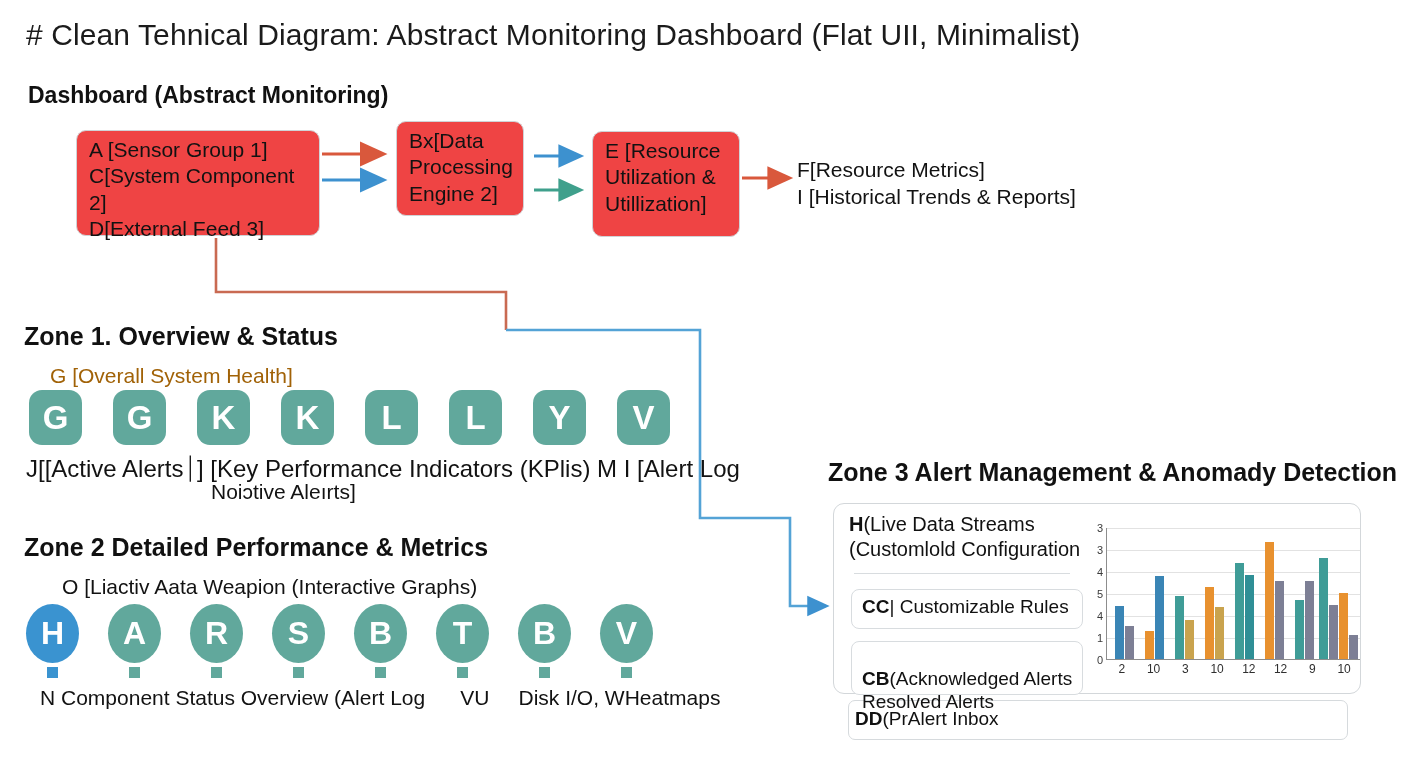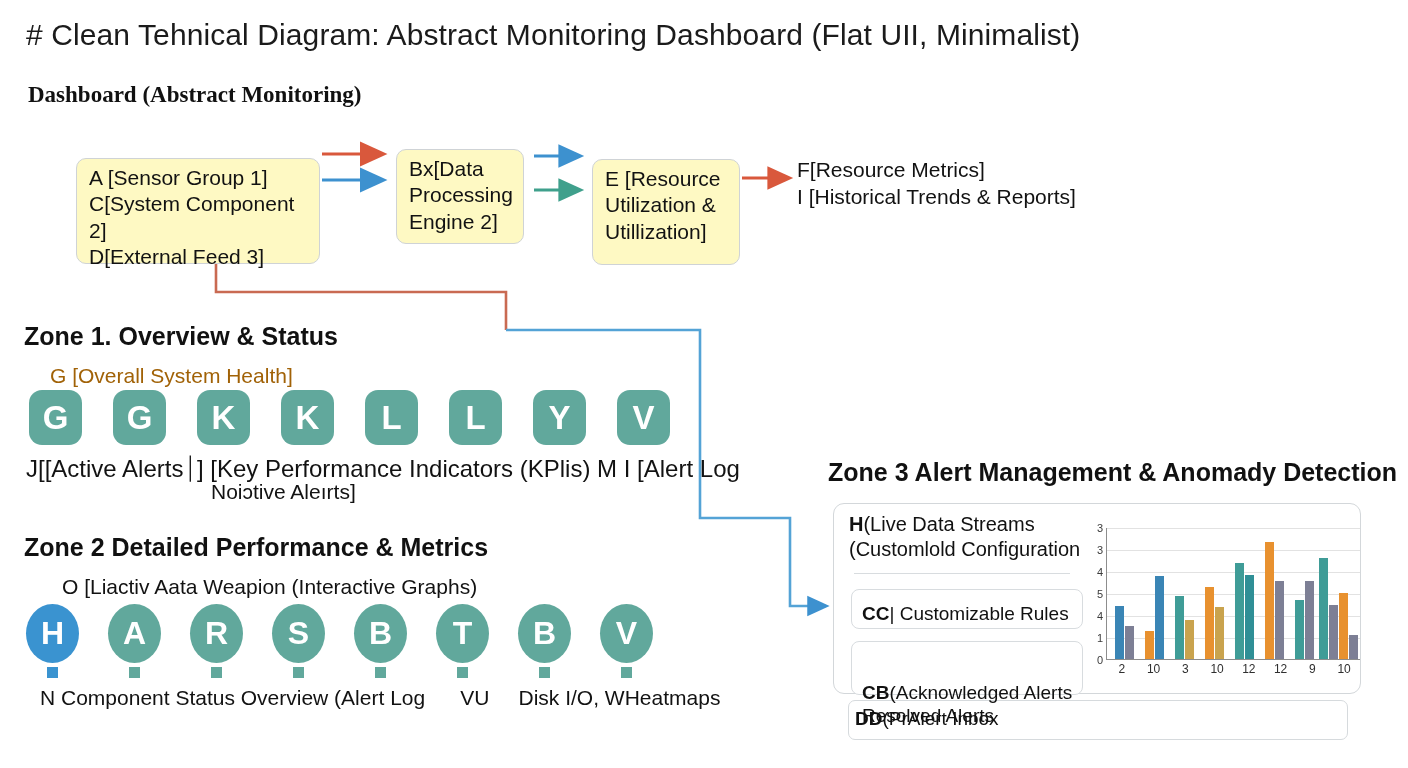--- a/index.html
+++ b/index.html
@@ -16,37 +16,36 @@
 
   
   #doc-title{
     left:26px; top:18px;
     font-size:30px; font-weight:400; color:#1b1b1b;
     letter-spacing:0.1px; white-space:nowrap;
   }
   .zone-title{
     font-size:25px; font-weight:700; color:#111; white-space:nowrap;
   }
-  #dash-title{left:28px; top:82px; font-size:23px;font-family:Liberation Serif, serif;}
+  #dash-title{left:28px; top:82px; font-size:23px;}
   #zone1-title{left:24px; top:322px;}
   #zone2-title{left:24px; top:533px;}
   #zone3-title{left:828px; top:458px;}
 
   
   .flow-box{
-    background:#fef9c3;
+    background:#ef4444;
     border:1.6px solid #cfd3d6;
     border-radius:10px;
     box-sizing:border-box;
     padding:6px 10px 8px 12px;
     font-size:21px;
     line-height:1.26;
     color:#121212;
     white-space:pre-line;
-    margin-top:28px;
   }
   #box-a{left:76px; top:130px; width:244px; height:106px;}
   #box-b{left:396px; top:121px; width:128px; height:95px;}
   #box-e{left:592px; top:131px; width:148px; height:106px;}
 
   .plain-label{
     font-size:21px; line-height:1.3; color:#121212; white-space:pre-line;
   }
   #label-f{left:797px; top:156px;}
 
@@ -91,21 +90,21 @@
     left:848px; top:700px; width:500px; height:40px;
     border:1.4px solid #d6dadd; border-radius:7px; background:#fff;
     box-sizing:border-box;
   }
   #z3-h{left:849px; top:512px; width:250px; font-size:20px; line-height:1.25;}
   #z3-h b{font-weight:700;}
   #z3-div{left:854px; top:573px; width:216px; height:1px; background:#d8dcdf;}
   .z3-item{
     border:1.4px solid #d8dcdf;border-radius:8px;background:#fff;
     box-sizing:border-box;font-size:19px;line-height:1.2;
-    padding:17px 8px 6px 10px; white-space:pre-line;
+    padding:3px 8px 6px 10px; white-space:pre-line;
   }
   .z3-item b{font-weight:700;}
   #z3-cc{left:851px; top:589px; width:232px; height:40px; display:flex;align-items:center;}
   #z3-cb{left:851px; top:641px; width:232px; height:54px;}
   #z3-dd{left:855px; top:708px; font-size:19px;}
   #z3-dd b{font-weight:700;}
 
   
   #chart{left:1087px; top:528px; width:275px; height:160px;}
   #chart-inner{position:absolute;inset:0;}

